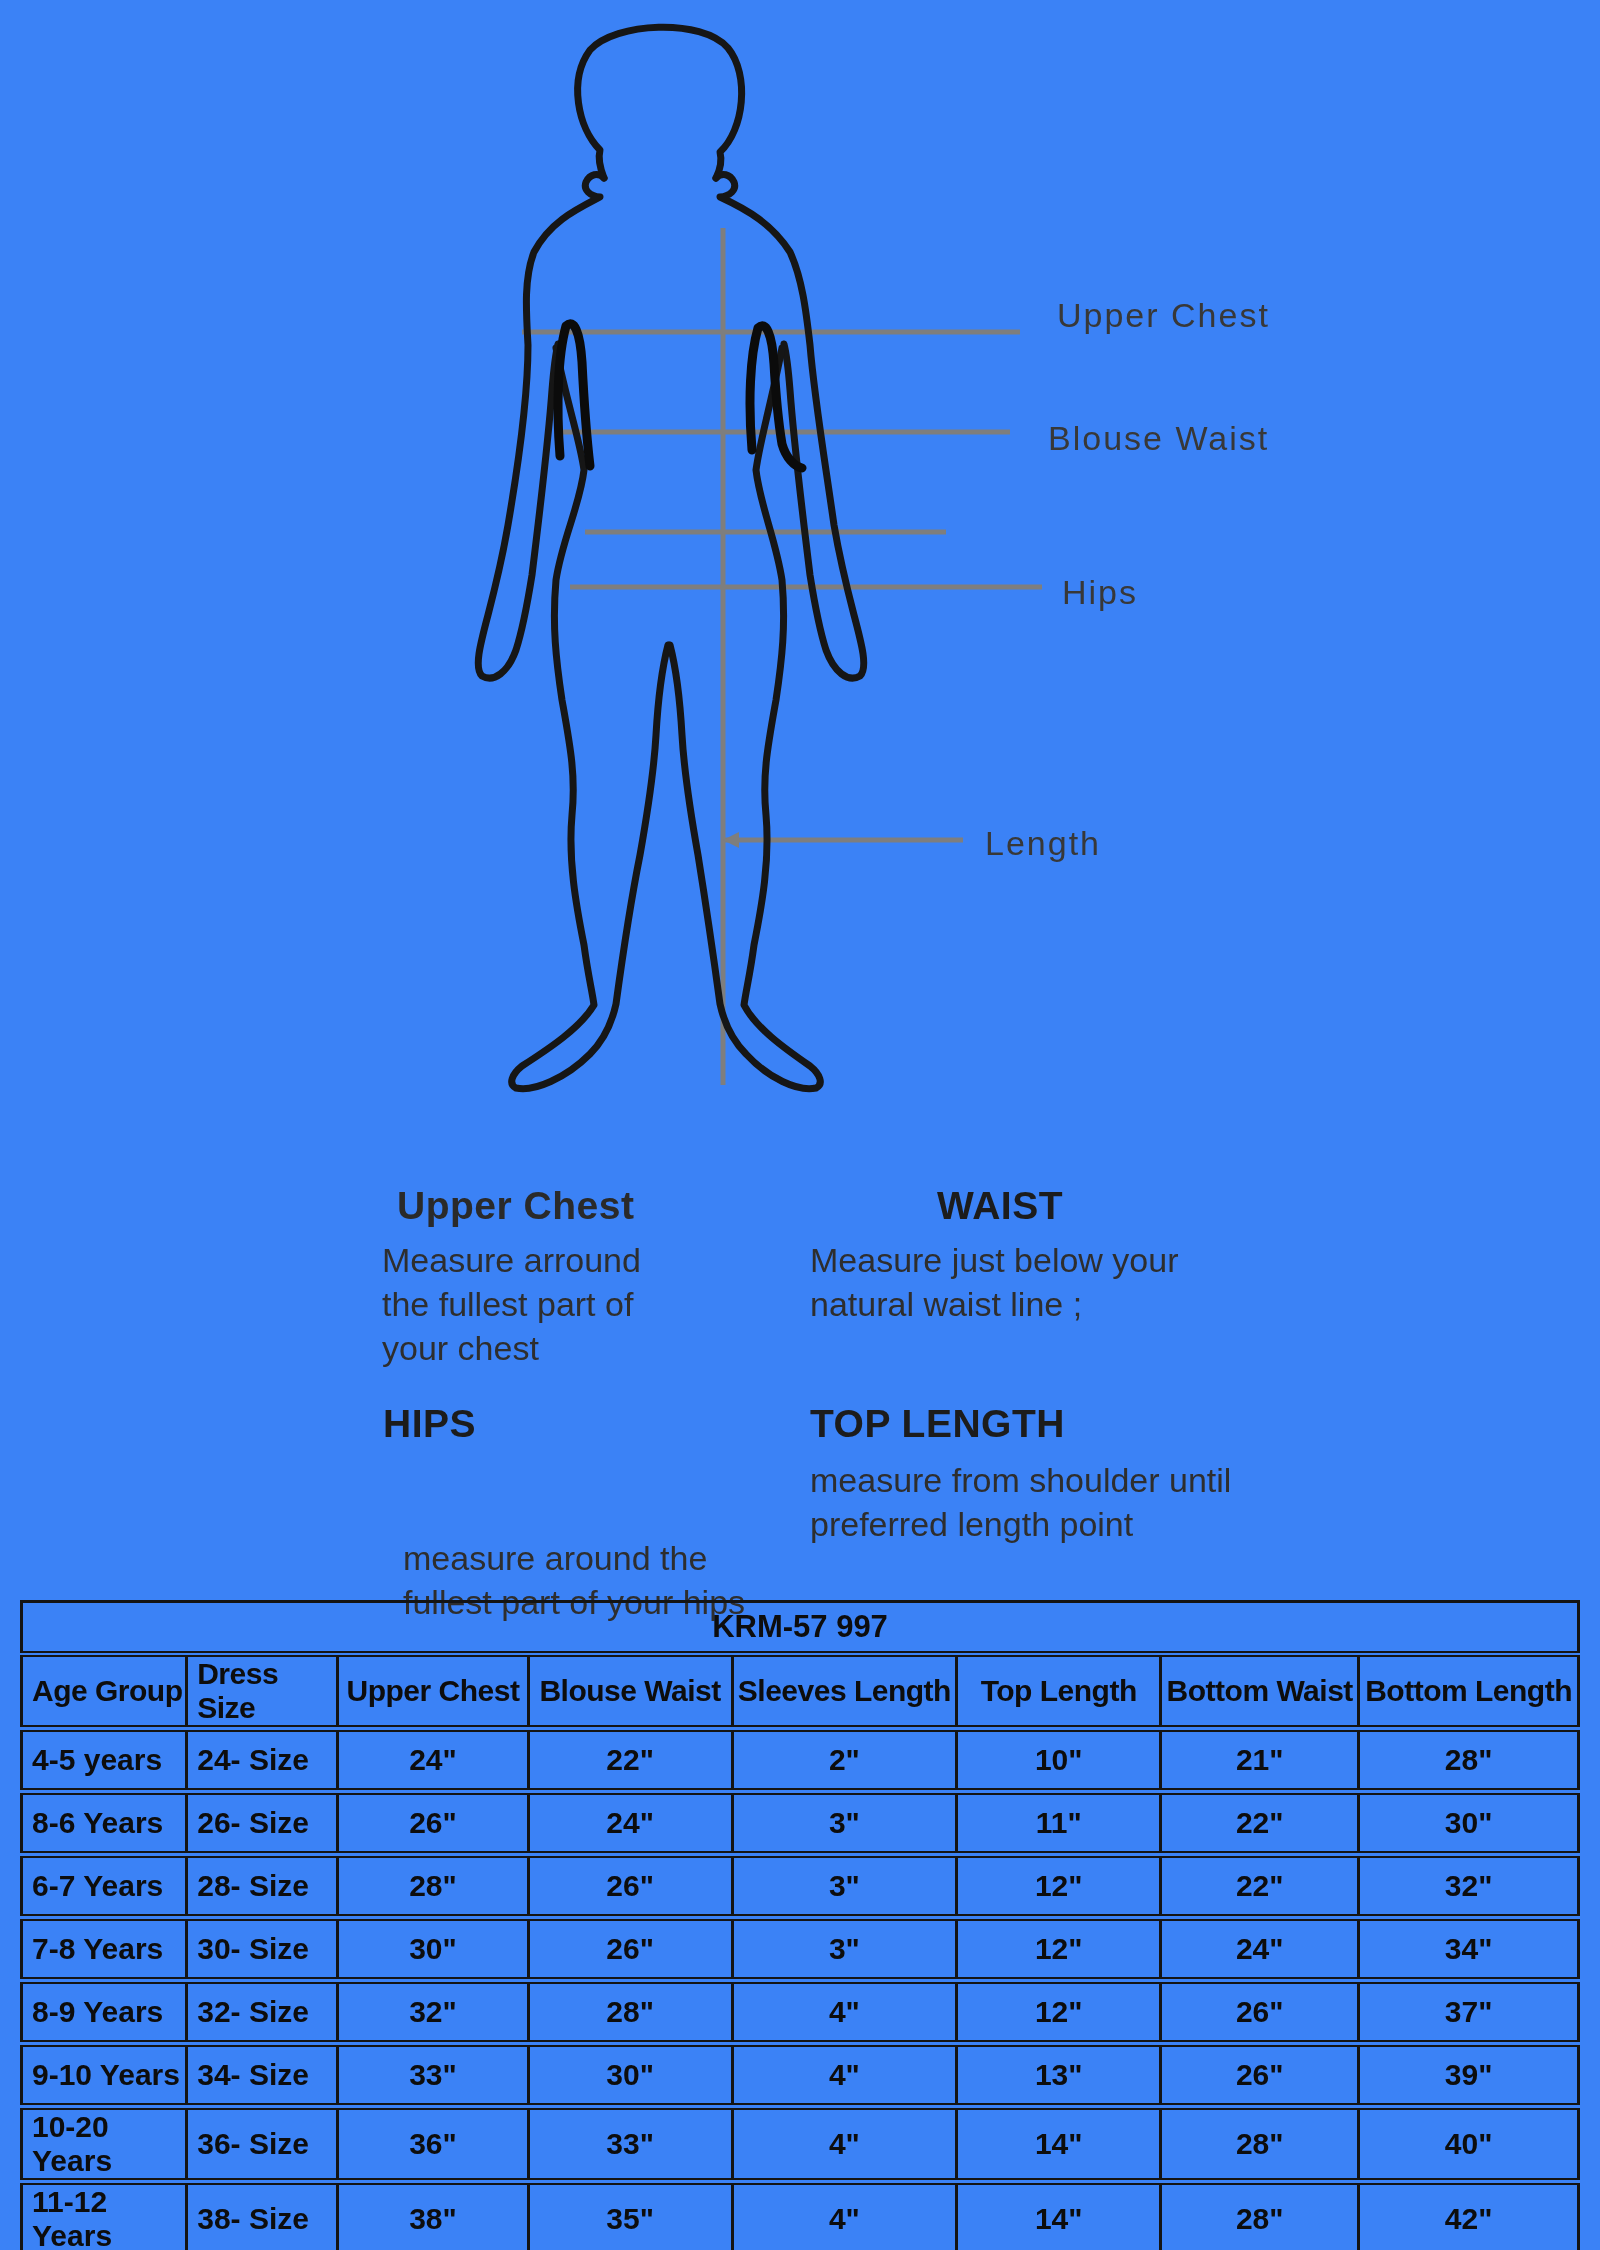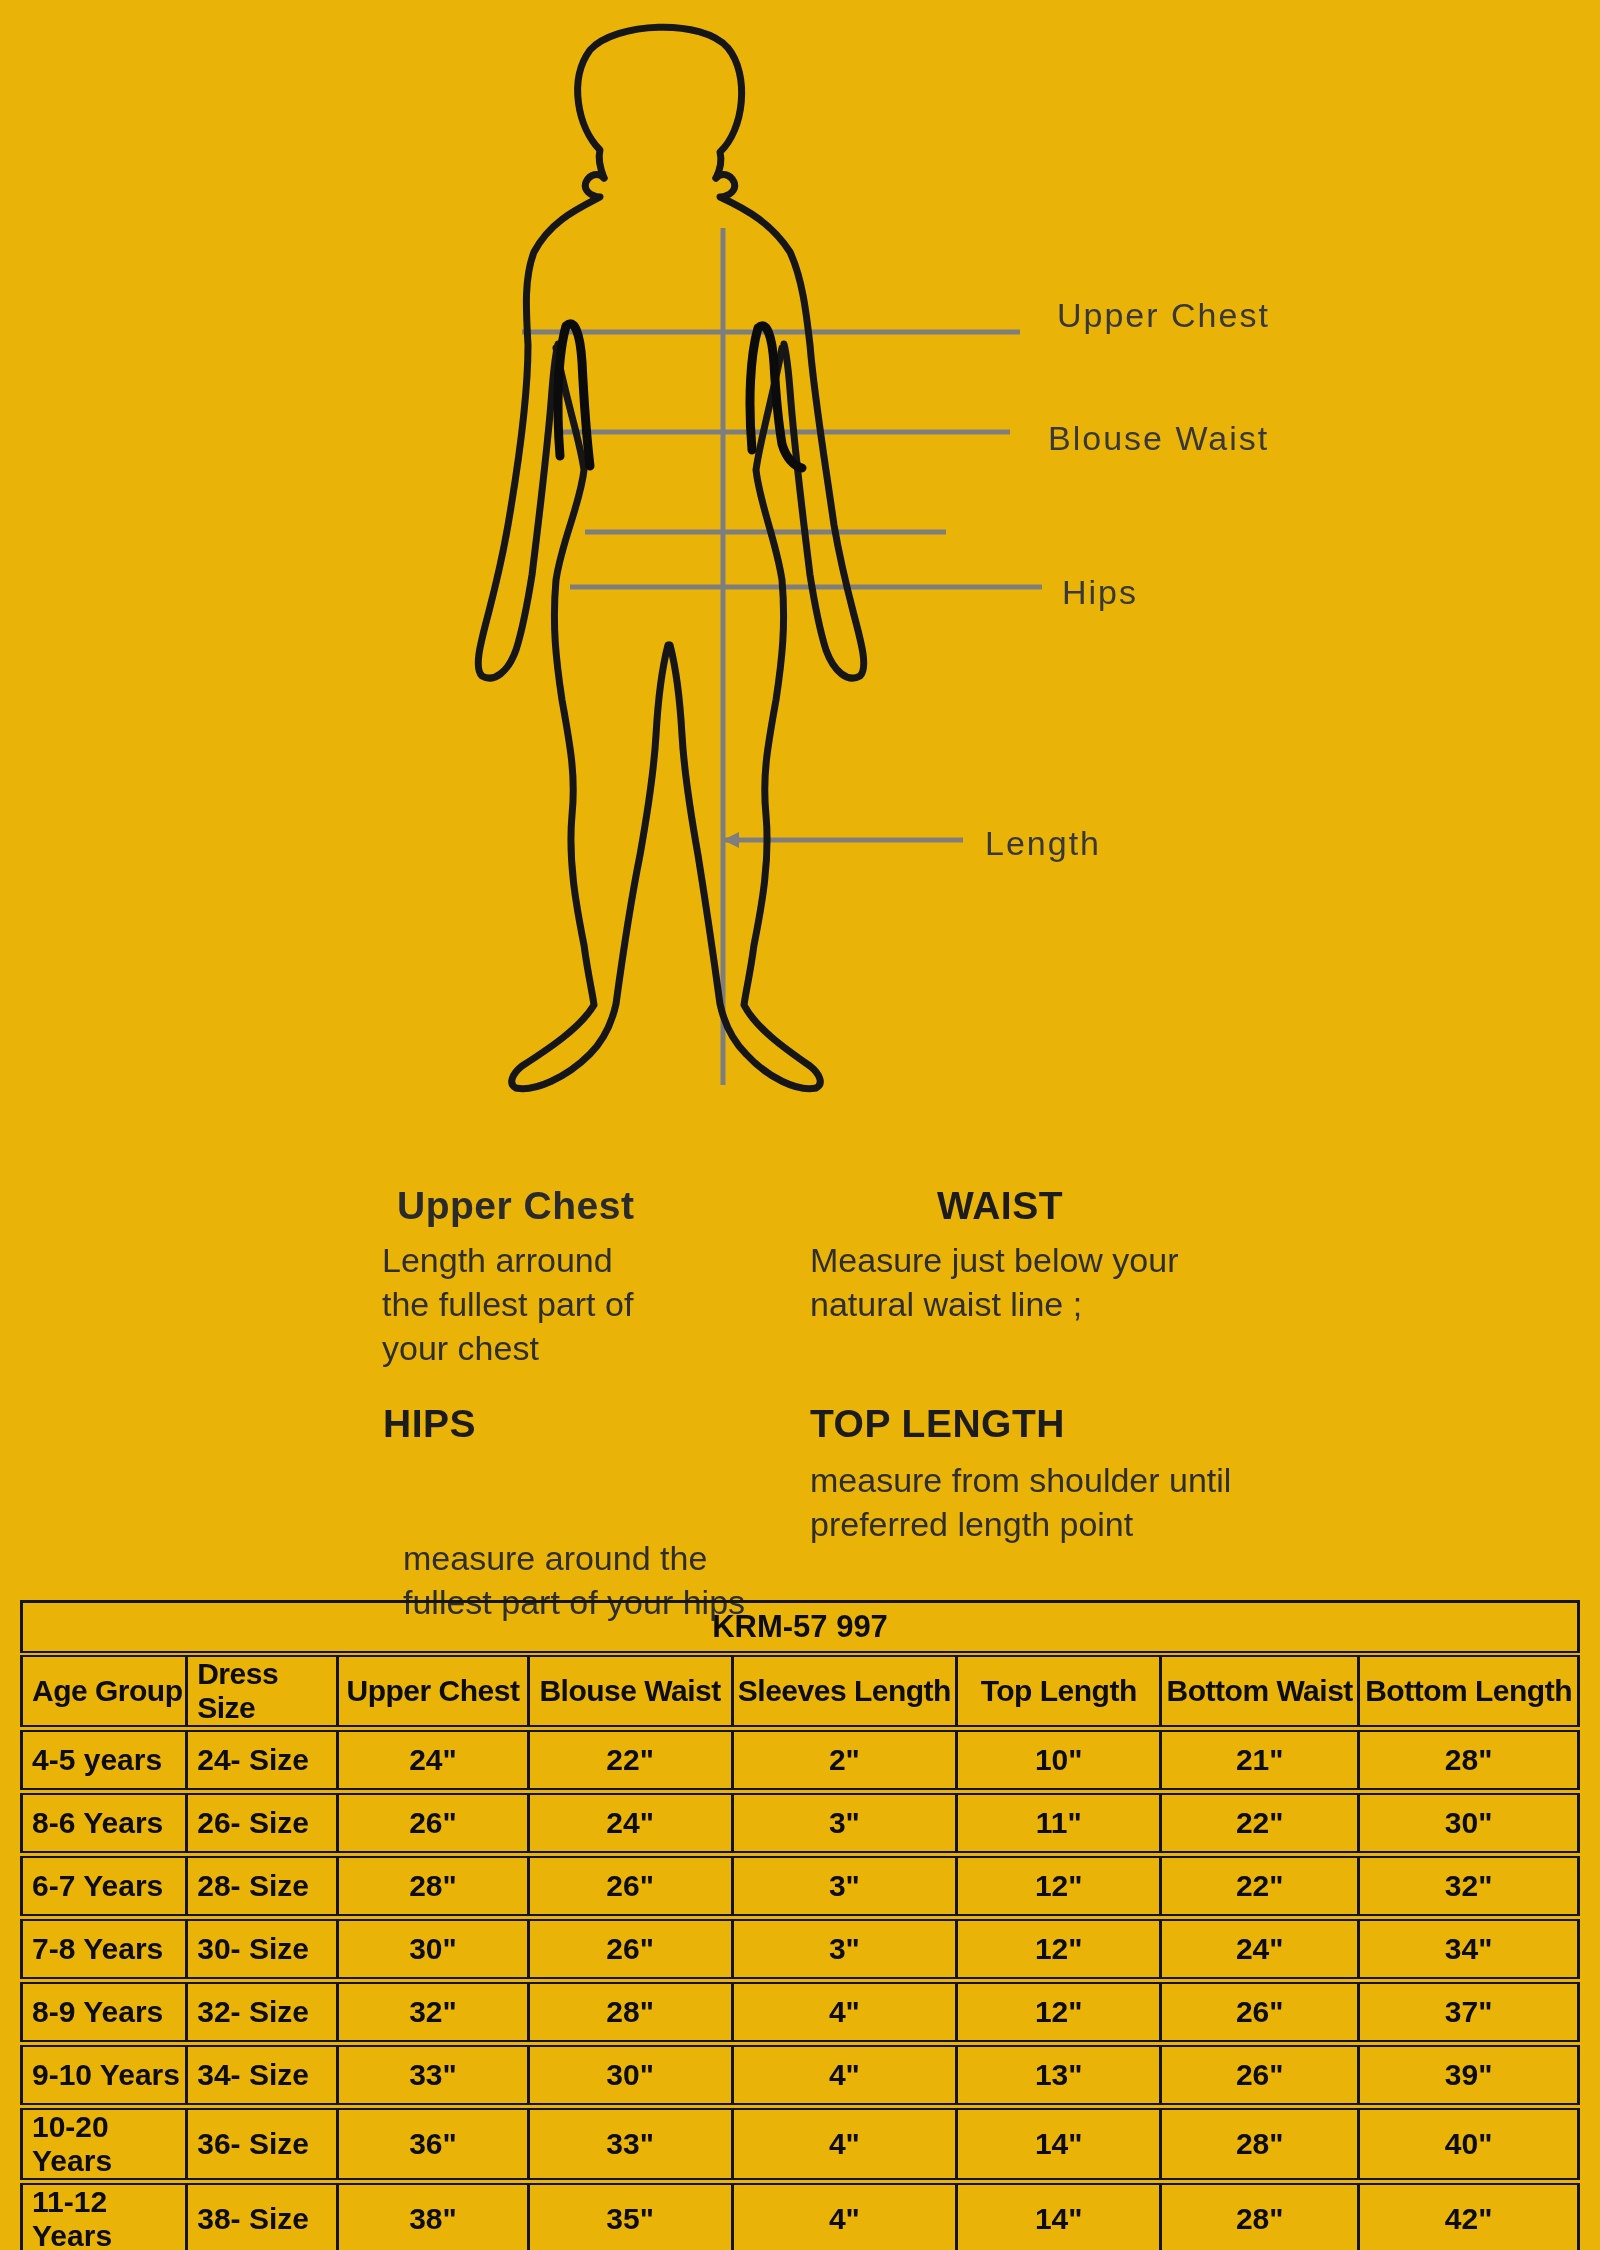--- a/index.html
+++ b/index.html
@@ -1,16 +1,16 @@
 <!DOCTYPE html>
 <html><head>
 <meta charset="utf-8">
 <style>
   html,body{margin:0;padding:0;background:#ffffff;}
-  .page{position:relative;width:1600px;height:2250px;background:#eab308;overflow:hidden;
+  .page{position:relative;width:1600px;height:2250px;background:#3b82f6;overflow:hidden;
         font-family:"Liberation Sans",sans-serif;}
 
   
   .figure-svg{position:absolute;left:0;top:0;width:1600px;height:1130px;}
   .body-stroke{fill:none;stroke:#161616;stroke-width:7;stroke-linecap:round;stroke-linejoin:round;}
   .crease-stroke{fill:none;stroke:#0b0b0b;stroke-width:9;stroke-linecap:round;stroke-linejoin:round;}
   .measure-line{stroke:#7e7e7e;stroke-width:5;}
   .figure-label{font-family:"Liberation Sans",sans-serif;font-size:34px;letter-spacing:2px;
                 fill:#383838;font-weight:500;}
 
@@ -68,21 +68,21 @@
     </g>
 
     <text class="figure-label" x="1057" y="327">Upper Chest</text>
     <text class="figure-label" x="1048" y="450">Blouse Waist</text>
     <text class="figure-label" x="1062" y="604">Hips</text>
     <text class="figure-label" x="985" y="855">Length</text>
   </svg>
 
   <div class="sec-heading soft" style="left:397px;top:1184px;">Upper Chest</div>
   <div class="sec-para" style="left:382px;top:1238px;">
-    <span>Length arround</span>
+    <span>Measure arround</span>
     <span>the fullest part of</span>
     <span>your chest</span>
   </div>
 
   <div class="sec-heading" style="left:937px;top:1184px;">WAIST</div>
   <div class="sec-para" style="left:810px;top:1238px;">
     <span>Measure just below your</span>
     <span>natural waist line ;</span>
   </div>
 

